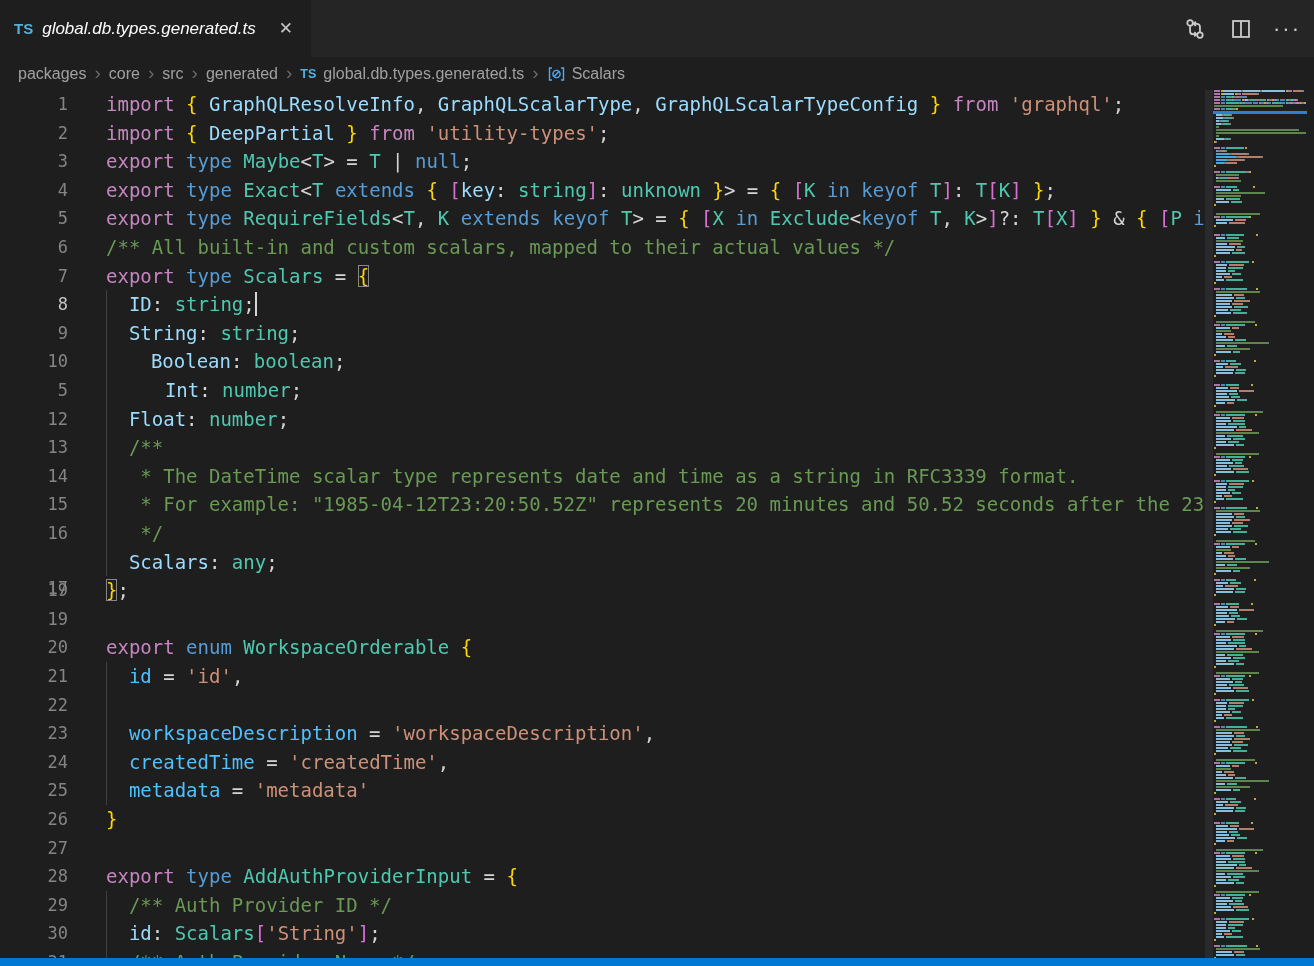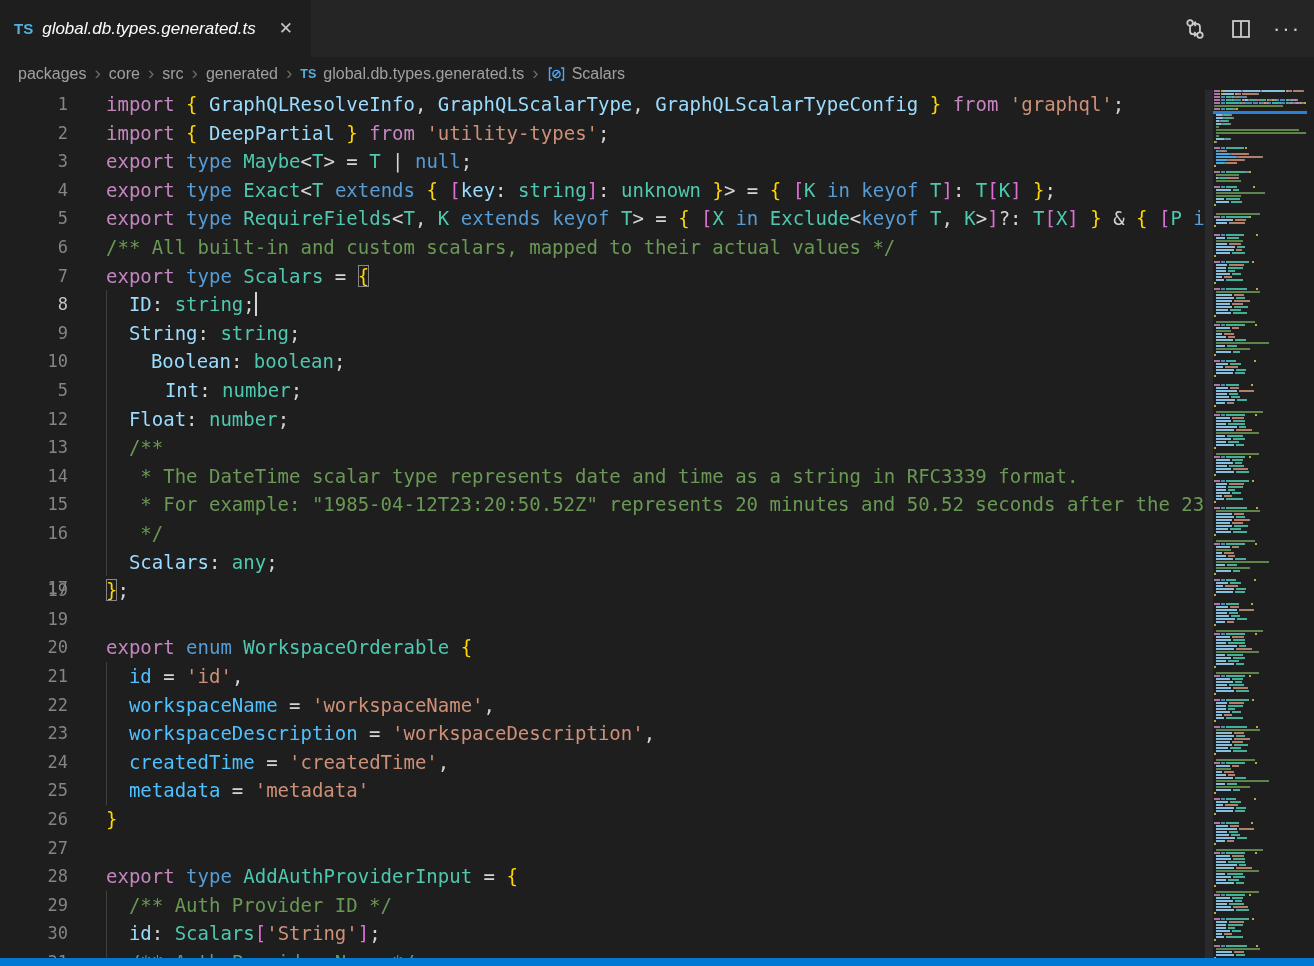--- a/index.html
+++ b/index.html
@@ -160,21 +160,20 @@
         <div class="line" style="top: 314.6px;"><span class="tk-p">  </span><span class="tk-v">Float</span><span class="tk-p">: </span><span class="tk-t">number</span><span class="tk-p">;</span></div>
         <div class="line" style="top: 343.2px;"><span class="tk-p">  </span><span class="tk-c">/**</span></div>
         <div class="line" style="top: 371.8px;"><span class="tk-p">  </span><span class="tk-c"> * The DateTime scalar type represents date and time as a string in RFC3339 format.</span></div>
         <div class="line" style="top: 400.4px;"><span class="tk-p">  </span><span class="tk-c"> * For example: "1985-04-12T23:20:50.52Z" represents 20 minutes and 50.52 seconds after the 23rd hour of April 12th, 1985 in UTC.</span></div>
         <div class="line" style="top: 429px;"><span class="tk-p">  </span><span class="tk-c"> */</span></div>
         <div class="line" style="top: 457.6px;"><span class="tk-p">  </span><span class="tk-v">Scalars</span><span class="tk-p">: </span><span class="tk-t">any</span><span class="tk-p">;</span></div>
         <div class="line" style="top: 486.2px;"><span class="tk-y match">}</span><span class="tk-p">;</span></div>
         <div class="line" style="top: 514.8px;"></div>
         <div class="line" style="top: 543.4px;"><span class="tk-k">export</span><span class="tk-p"> </span><span class="tk-b">enum</span><span class="tk-p"> </span><span class="tk-t">WorkspaceOrderable</span><span class="tk-p"> </span><span class="tk-y">{</span></div>
         <div class="line" style="top: 572px;"><span class="tk-p">  </span><span class="tk-e">id</span><span class="tk-p"> = </span><span class="tk-s">'id'</span><span class="tk-p">,</span></div>
-        <div class="line" style="top: 600.6px;"><span class="tk-p">  </span><span class="tk-e">workspaceName</span><span class="tk-p"> = </span><span class="tk-s">'workspaceName'</span><span class="tk-p">,</span></div>
         <div class="line" style="top: 629.2px;"><span class="tk-p">  </span><span class="tk-e">workspaceDescription</span><span class="tk-p"> = </span><span class="tk-s">'workspaceDescription'</span><span class="tk-p">,</span></div>
         <div class="line" style="top: 657.8px;"><span class="tk-p">  </span><span class="tk-e">createdTime</span><span class="tk-p"> = </span><span class="tk-s">'createdTime'</span><span class="tk-p">,</span></div>
         <div class="line" style="top: 686.4px;"><span class="tk-p">  </span><span class="tk-e">metadata</span><span class="tk-p"> = </span><span class="tk-s">'metadata'</span></div>
         <div class="line" style="top: 715px;"><span class="tk-y">}</span></div>
         <div class="line" style="top: 743.6px;"></div>
         <div class="line" style="top: 772.2px;"><span class="tk-k">export</span><span class="tk-p"> </span><span class="tk-b">type</span><span class="tk-p"> </span><span class="tk-t">AddAuthProviderInput</span><span class="tk-p"> = </span><span class="tk-y">{</span></div>
         <div class="line" style="top: 800.8px;"><span class="tk-p">  </span><span class="tk-c">/** Auth Provider ID */</span></div>
         <div class="line" style="top: 829.4px;"><span class="tk-p">  </span><span class="tk-v">id</span><span class="tk-p">: </span><span class="tk-t">Scalars</span><span class="tk-m">[</span><span class="tk-s">'String'</span><span class="tk-m">]</span><span class="tk-p">;</span></div>
         <div class="line" style="top: 858px;"><span class="tk-p">  </span><span class="tk-c">/** Auth Provider Name */</span></div>
       </div>

